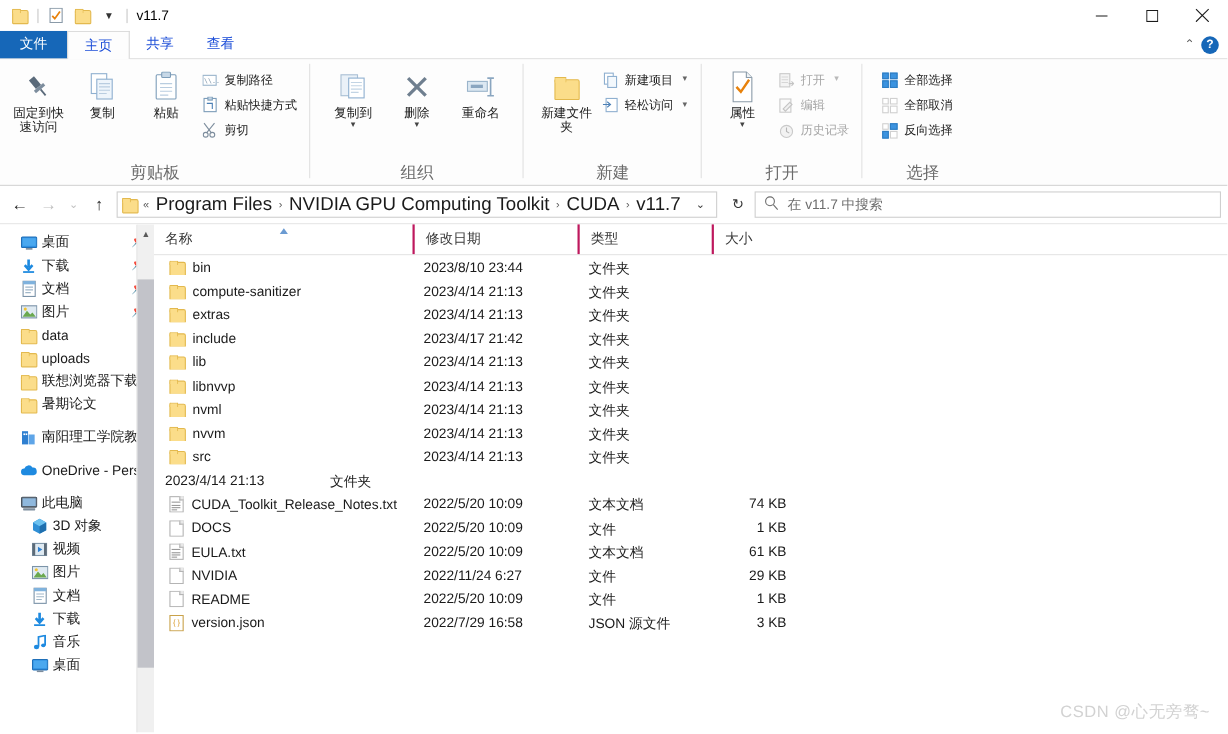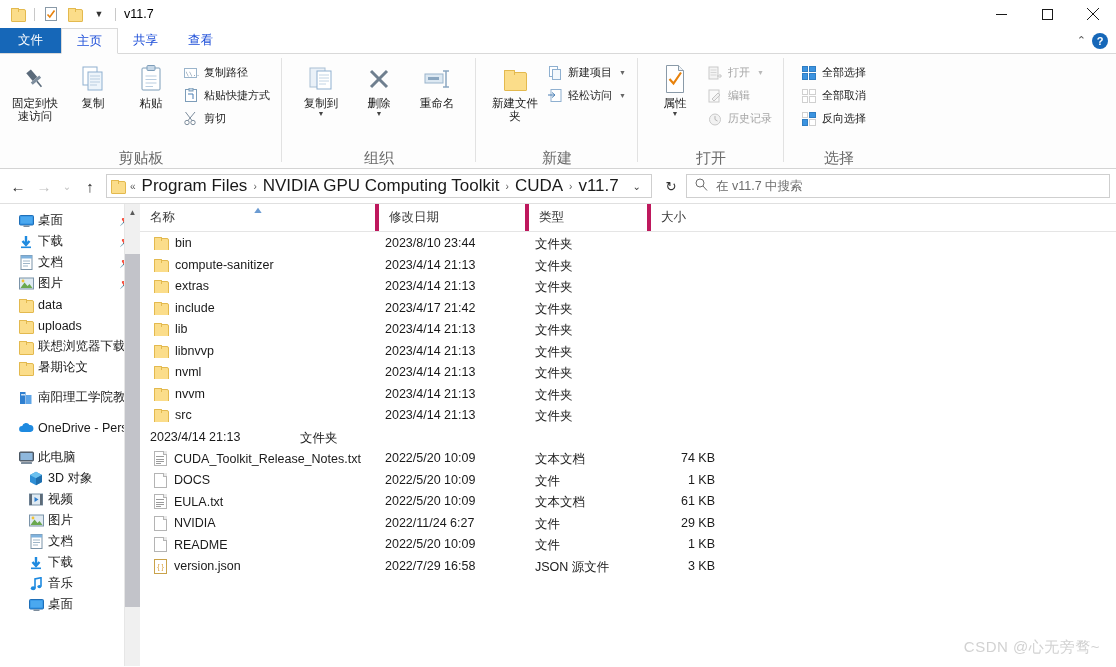--- a/index.html
+++ b/index.html
@@ -175,21 +175,21 @@
     background: #c2c3c9;
   }
 
   
   .filelist { flex: 1; background: #fff; display: flex; flex-direction: column; }
   .colhdr { height: 28px; display: flex; align-items: stretch; border-bottom: 1px solid #e5e5e5; }
   .col {
     display: flex; align-items: center; font-size: 12.5px; color: #383838;
     padding-left: 10px; position: relative; cursor: default;
   }
-  .col + .col { border-left: 4px solid #be185d; }
+  .col + .col { border-left: 2px solid #be185d; }
   .col-name { width: 235px; }
   .col-date { width: 150px; }
   .col-type { width: 122px; }
   .col-size { width: 82px; }
   .sort-arrow {
     position: absolute; left: 50%; top: 1px; font-size: 9px; color: #6b9bd2;
     transform: translateX(-50%) scaleX(1.4);
   }
   .rows { flex: 1; overflow: hidden; padding-top: 4px; }
   .row { display: flex; align-items: flex-start; height: 21.5px; cursor: default; }

